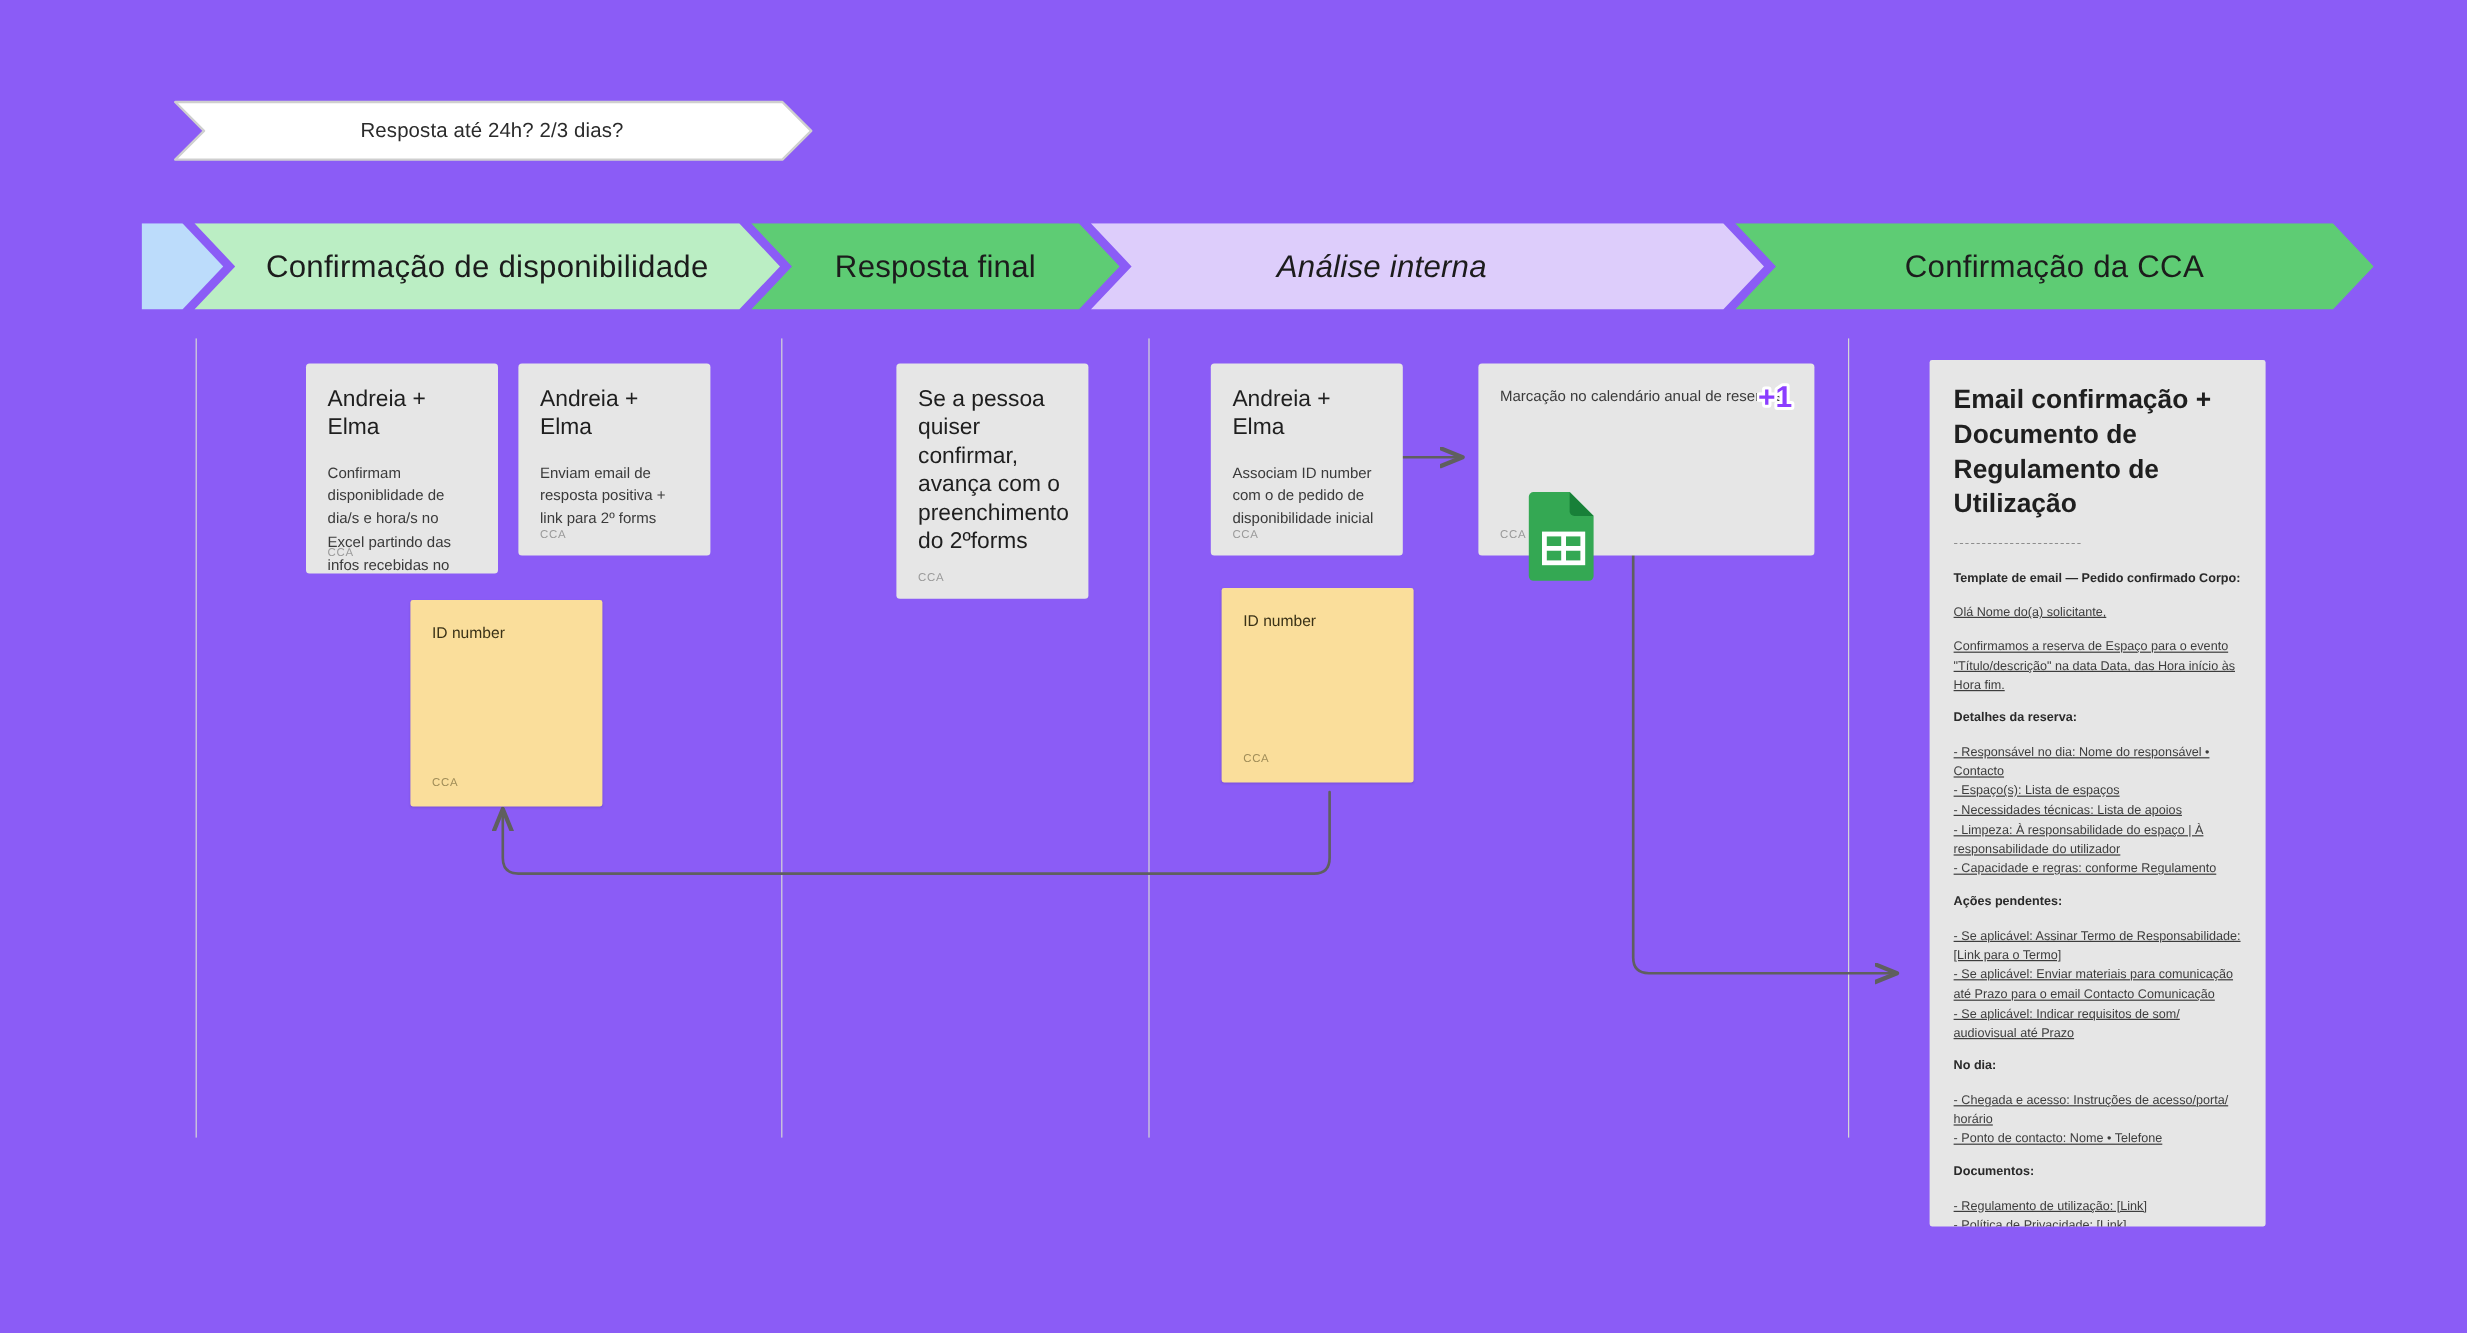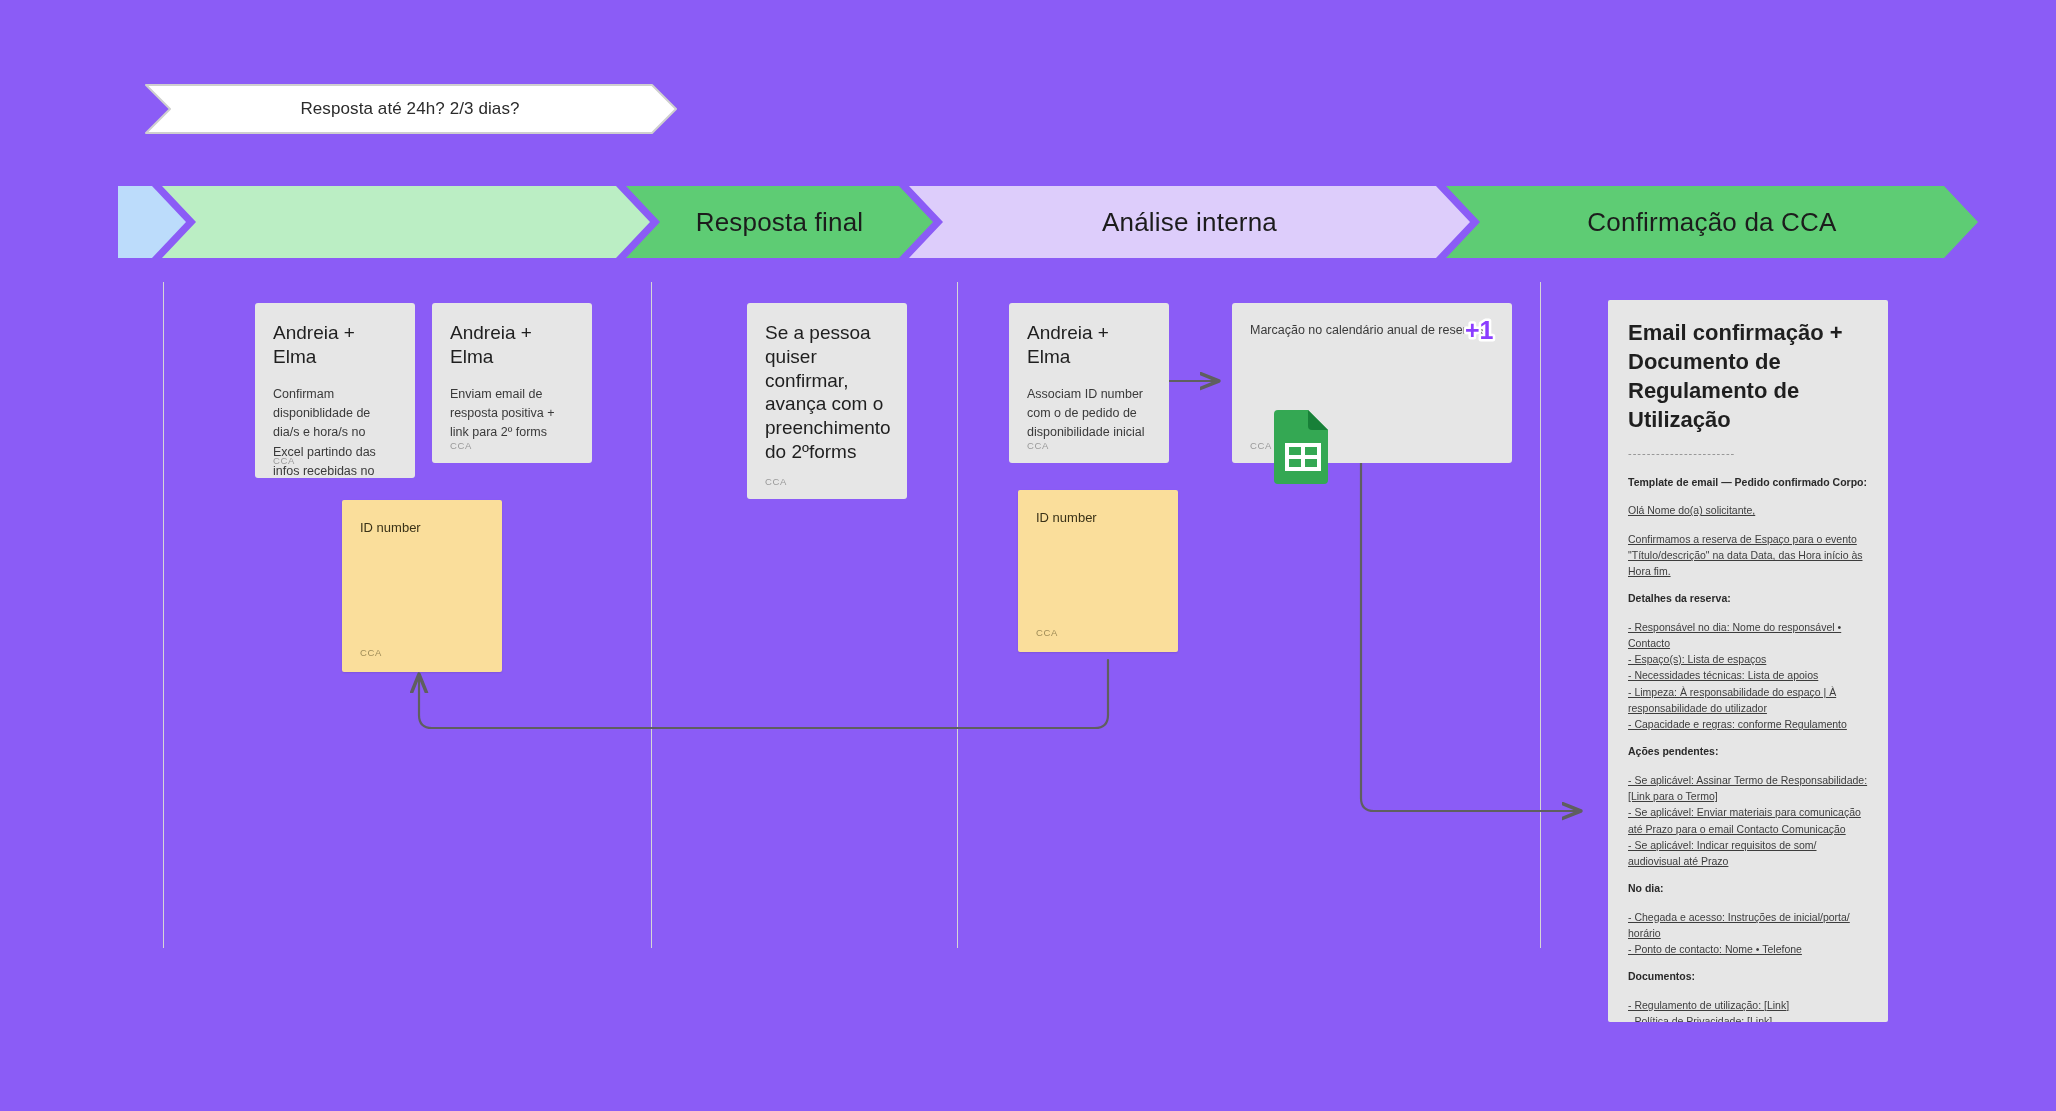--- a/index.html
+++ b/index.html
@@ -216,22 +216,23 @@
       <path d="M 0 0 L 34 0 L 68 36 L 34 72 L 0 72 Z" fill="#bcdcfb"></path>
 
       <path d="M 44 0 L 498 0 L 532 36 L 498 72 L 44 72 L 78 36 Z" fill="#bbeec4"></path>
 
       <path d="M 508 0 L 781 0 L 815 36 L 781 72 L 508 72 L 542 36 Z" fill="#5ecc74"></path>
 
       <path d="M 791 0 L 1318 0 L 1352 36 L 1318 72 L 791 72 L 825 36 Z" fill="#ddcdfb"></path>
 
       <path d="M 1328 0 L 1826 0 L 1860 36 L 1826 72 L 1328 72 L 1362 36 Z" fill="#5ecc74"></path>
     </svg>
+    <div class="phase-label" style="left:44px;  top:0; width:488px;">Confirmação de disponibilidade</div>
     <div class="phase-label" style="left:508px; top:0; width:307px;">Resposta final</div>
-    <div class="phase-label" style="left:791px; top:0; width:561px;">Análise interna</div>
+    <div class="phase-label" style="left:753px; top:0; width:561px;font-style:italic;">Análise interna</div>
     <div class="phase-label" style="left:1328px;top:0; width:532px;">Confirmação da CCA</div>
   </div>
 
   <div class="divider" style="left:163px;  top:282px; height:666px;"></div>
   <div class="divider" style="left:651px;  top:282px; height:666px;"></div>
   <div class="divider" style="left:957px;  top:282px; height:666px;"></div>
   <div class="divider" style="left:1540px; top:282px; height:666px;"></div>
 
   <svg id="connectors" viewBox="0 0 2056 1111" xmlns="http://www.w3.org/2000/svg">
     <defs>
@@ -316,20 +317,20 @@
     <div class="p">- Responsável no dia: Nome do responsável • Contacto
 - Espaço(s): Lista de espaços
 - Necessidades técnicas: Lista de apoios
 - Limpeza: À responsabilidade do espaço | À responsabilidade do utilizador
 - Capacidade e regras: conforme Regulamento</div>
     <div class="h">Ações pendentes:</div>
     <div class="p">- Se aplicável: Assinar Termo de Responsabilidade: [Link para o Termo]
 - Se aplicável: Enviar materiais para comunicação até Prazo para o email Contacto Comunicação
 - Se aplicável: Indicar requisitos de som/ audiovisual até Prazo</div>
     <div class="h">No dia:</div>
-    <div class="p">- Chegada e acesso: Instruções de inicial/porta/ horário
+    <div class="p">- Chegada e acesso: Instruções de acesso/porta/ horário
 - Ponto de contacto: Nome • Telefone</div>
     <div class="h">Documentos:</div>
     <div class="p">- Regulamento de utilização: [Link]
 - Política de Privacidade: [Link]</div>
   </div>
 
 </div>
 
 </body></html>

